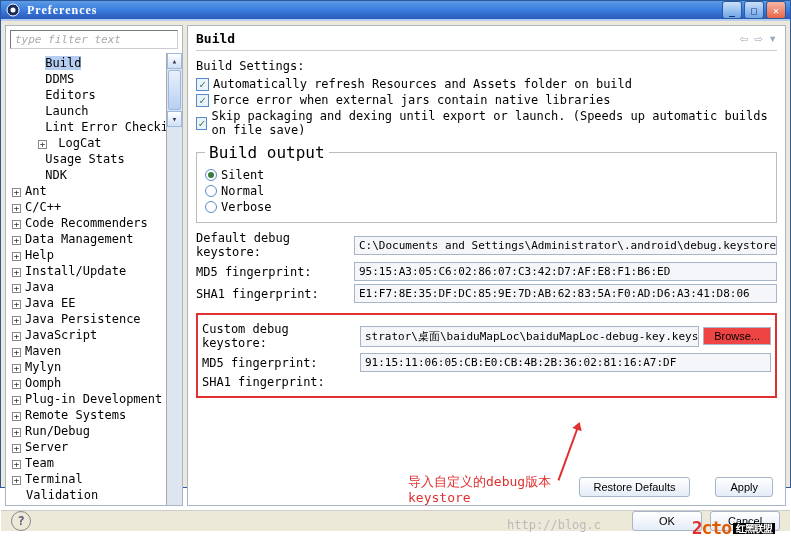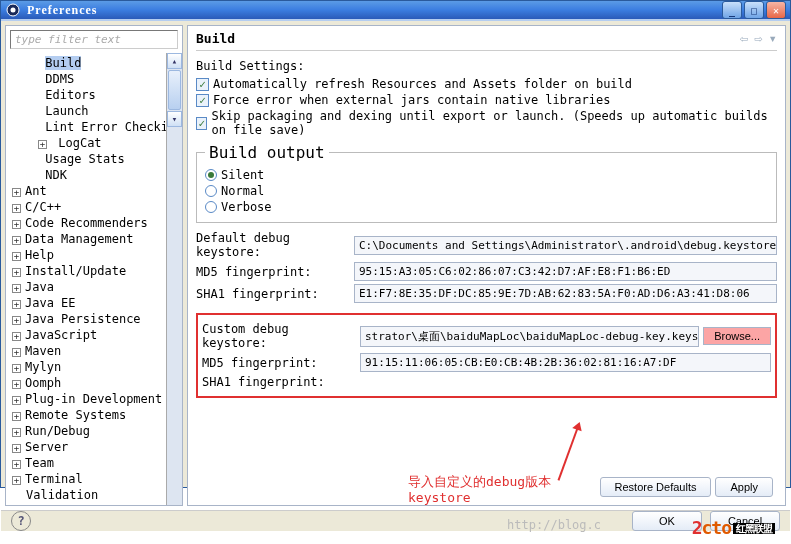--- a/index.html
+++ b/index.html
@@ -30,26 +30,26 @@
 .checkbox-row { display:flex; align-items:center; gap:4px; margin:2px 0; }
 .checkbox { width:13px; height:13px; border:1px solid #5a8ac6; background:#eaf2fb; display:flex; align-items:center; justify-content:center; color:#3a7a3a; font-size:11px; font-weight:bold; }
 fieldset { border:1px solid #bbb; padding:4px 8px 6px 8px; margin:6px 0 8px 0; }
 fieldset legend { padding:0 4px; font-size:16px; }
 .radio-row { display:flex; align-items:center; gap:4px; margin:2px 0; }
 .radio { width:12px; height:12px; border:1px solid #5a8ac6; border-radius:50%; display:flex; align-items:center; justify-content:center; }
 .radio.checked::after { content:""; width:6px; height:6px; background:#3a7a3a; border-radius:50%; }
 .form-row { display:flex; align-items:center; margin:3px 0; }
 .form-row .lbl { width:158px; }
 .form-row .field { flex:1; border:1px solid #a8b4c8; background:#f4f6fa; padding:2px 4px; font-family:monospace; font-size:11px; white-space:nowrap; overflow:hidden; }
-.browse-btn { border:1px solid #a8b4c8; background:#fca5a5; padding:2px 10px; margin-left:4px; font-size:11px; }
+.browse-btn { border:1px solid #a8b4c8; background:#ef4444; padding:2px 10px; margin-left:4px; font-size:11px; }
 .red-box { border:2px solid #e03030; padding:4px 4px; margin-top:10px; }
 .annotation-arrow { position:absolute; left:390px; top:398px; width:2px; height:60px; background:#e03030; transform:rotate(20deg); transform-origin:top; }
 .annotation-arrow::before { content:""; position:absolute; top:-2px; left:-4px; border-left:5px solid transparent; border-right:5px solid transparent; border-bottom:8px solid #e03030; }
 .annotation-text { position:absolute; left:220px; top:448px; color:#e03030; font-size:13px; line-height:16px; }
-.bottom-buttons { display:flex; justify-content:flex-end; gap:4px; margin-top:14px; padding-right:2px; position:absolute; right:10px; bottom:8px; }
+.bottom-buttons { display:flex; justify-content:flex-end; gap:25px; margin-top:14px; padding-right:2px; position:absolute; right:10px; bottom:8px; }
 .btn { border:1px solid #a8b4c8; background:linear-gradient(#fff,#e4ecf7); padding:3px 14px; font-size:11px; border-radius:3px; }
 .footer { height:36px; border-top:1px solid #ccc; display:flex; align-items:center; padding:0 10px; background:#ece9d8; }
 .help-icon { width:20px; height:20px; border:1px solid #888; border-radius:50%; display:flex; align-items:center; justify-content:center; color:#557; font-weight:bold; }
 .footer .spacer { flex:1; }
 .overlay-logo { position:absolute; right:16px; bottom:6px; font-size:18px; font-weight:bold; color:#e05a00; letter-spacing:-1px; }
 .overlay-logo .s1 { color:#e03030; }
 .overlay-logo .tag { font-size:10px; color:#333; background:#000; color:#fff; padding:0 3px; margin-left:2px; vertical-align:middle; }
 .overlay-url { position:absolute; right:190px; bottom:12px; color:#bbb; font-size:12px; }
 .sb-btn { height:16px; background:linear-gradient(#fff,#cfe0f5); border:1px solid #9cb8e0; display:flex;align-items:center;justify-content:center;font-size:9px;color:#336; }
 .sb-thumb { height:40px; background:linear-gradient(#e8f0fb,#b8d0f0); border:1px solid #9cb8e0; margin:1px; border-radius:2px; }

